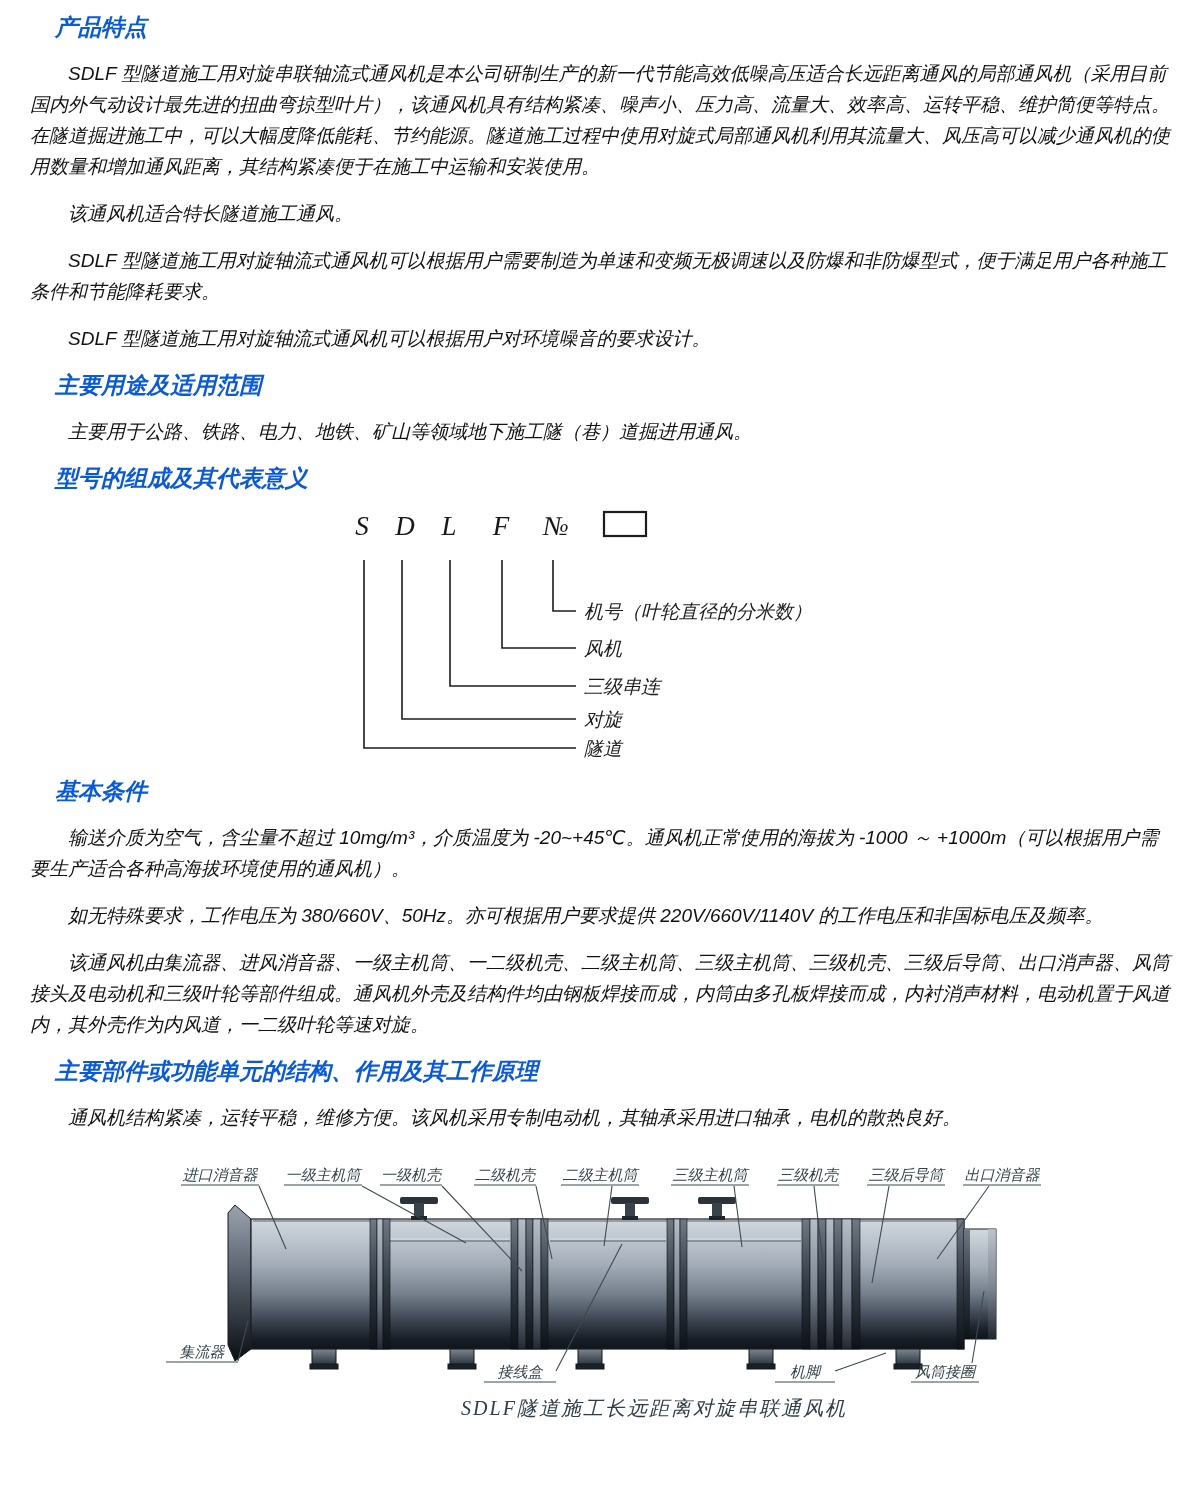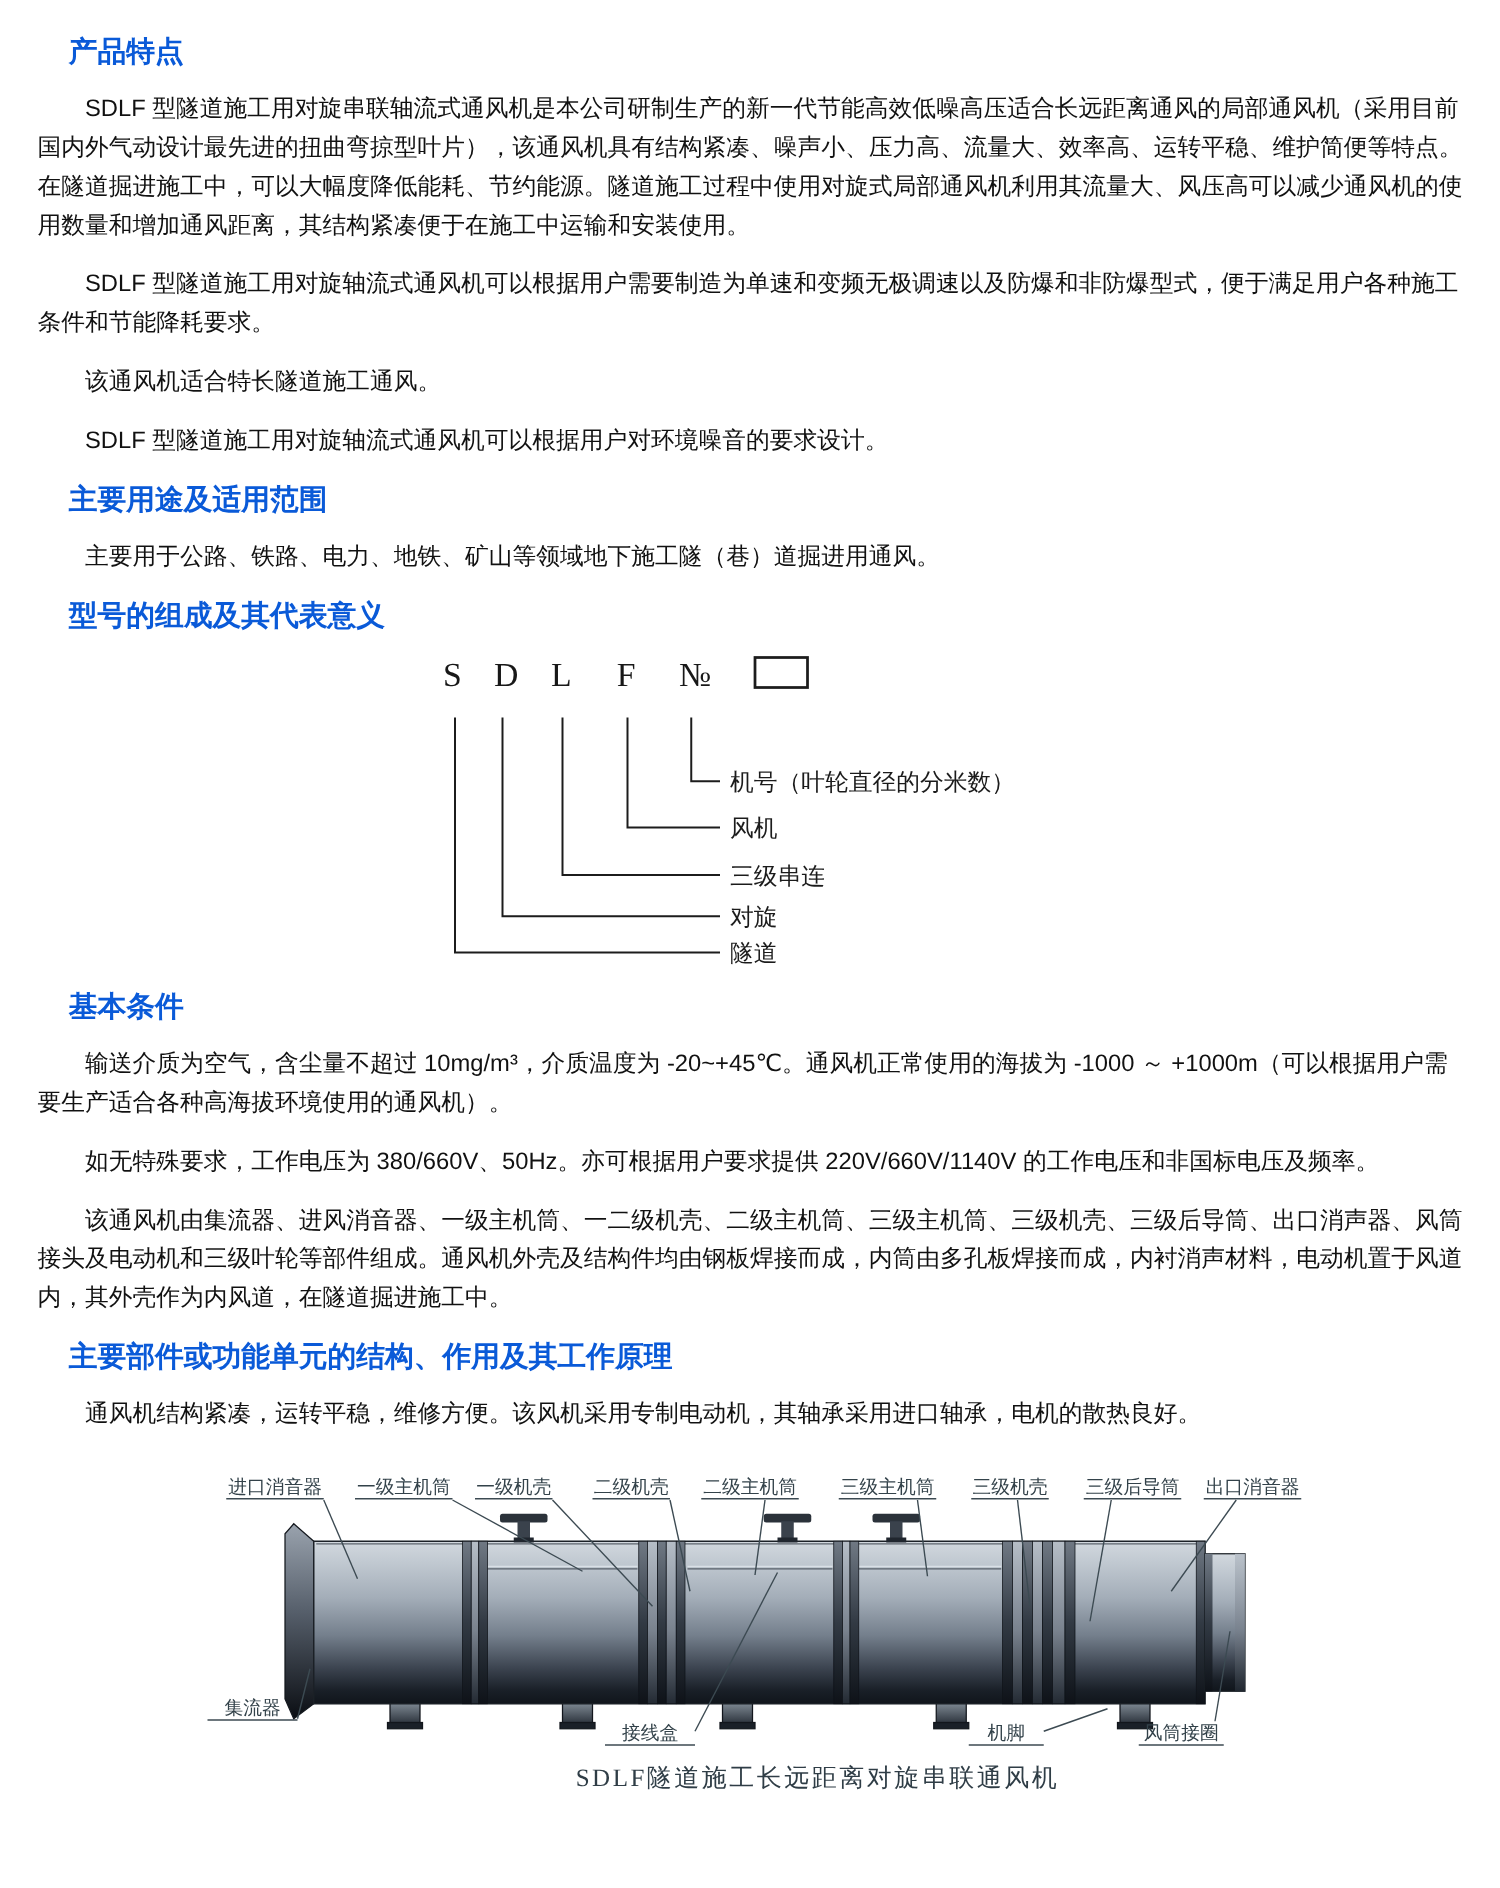--- a/index.html
+++ b/index.html
@@ -3,43 +3,43 @@
 <meta charset="utf-8">
 <style>
   html,body{margin:0;padding:0;background:#ffffff;}
   body{
     width:1200px;
     font-family:"Liberation Sans","DejaVu Sans",sans-serif;
     color:#111;
     font-size:19px;
     line-height:31px;
   }
-  .page{padding:20px 12px 30px 14px;}
+  .page{padding:6px 12px 30px 14px;font-style:italic;}
   h2.sec{
     font-size:23px;
     line-height:30px;
     font-weight:bold;
     color:#0a5ad8;
     margin:9px 0 6px 41px;
   }
   h2.sec.first{margin-top:6px;}
   p.body{margin:16px;text-indent:2em;}
   .diagram{display:block;margin:0;}
   .fan-wrap{margin-top:12px;}
   svg text{user-select:none;}
 </style>
 </head>
 <body>
 
 <div class="page">
 
   <h2 class="sec first">产品特点</h2>
   <p class="body">SDLF 型隧道施工用对旋串联轴流式通风机是本公司研制生产的新一代节能高效低噪高压适合长远距离通风的局部通风机（采用目前国内外气动设计最先进的扭曲弯掠型叶片），该通风机具有结构紧凑、噪声小、压力高、流量大、效率高、运转平稳、维护简便等特点。在隧道掘进施工中，可以大幅度降低能耗、节约能源。隧道施工过程中使用对旋式局部通风机利用其流量大、风压高可以减少通风机的使用数量和增加通风距离，其结构紧凑便于在施工中运输和安装使用。</p>
+  <p class="body">该通风机适合特长隧道施工通风。</p>
   <p class="body">SDLF 型隧道施工用对旋轴流式通风机可以根据用户需要制造为单速和变频无极调速以及防爆和非防爆型式，便于满足用户各种施工条件和节能降耗要求。</p>
-  <p class="body">该通风机适合特长隧道施工通风。</p>
   <p class="body">SDLF 型隧道施工用对旋轴流式通风机可以根据用户对环境噪音的要求设计。</p>
 
   <h2 class="sec">主要用途及适用范围</h2>
   <p class="body">主要用于公路、铁路、电力、地铁、矿山等领域地下施工隧（巷）道掘进用通风。</p>
 
   <h2 class="sec">型号的组成及其代表意义</h2>
 
   <svg class="diagram" width="1200" height="268" viewBox="0 0 1200 268">
     <g font-family="'Liberation Serif','DejaVu Serif',serif" font-size="27" fill="#181818">
       <text x="348" y="36" text-anchor="middle">S</text>
@@ -62,21 +62,21 @@
       <text x="570" y="194">三级串连</text>
       <text x="570" y="227">对旋</text>
       <text x="570" y="256">隧道</text>
     </g>
   </svg>
 
   <h2 class="sec">基本条件</h2>
   <p class="body">输送介质为空气，含尘量不超过 10mg/m³，介质温度为 -20~+45℃。通风机正常使用的海拔为 -1000 ～ +1000m（可以根据用户需要生产适合各种高海拔环境使用的通风机）。</p>
   <p class="body">如无特殊要求，工作电压为 380/660V、50Hz。亦可根据用户要求提供 220V/660V/1140V 的工作电压和非国标电压及频率。</p>
 
-  <p class="body">该通风机由集流器、进风消音器、一级主机筒、一二级机壳、二级主机筒、三级主机筒、三级机壳、三级后导筒、出口消声器、风筒接头及电动机和三级叶轮等部件组成。通风机外壳及结构件均由钢板焊接而成，内筒由多孔板焊接而成，内衬消声材料，电动机置于风道内，其外壳作为内风道，在隧道掘进施工中。</p>
+  <p class="body">该通风机由集流器、进风消音器、一级主机筒、一二级机壳、二级主机筒、三级主机筒、三级机壳、三级后导筒、出口消声器、风筒接头及电动机和三级叶轮等部件组成。通风机外壳及结构件均由钢板焊接而成，内筒由多孔板焊接而成，内衬消声材料，电动机置于风道内，其外壳作为内风道，一二级叶轮等速对旋。</p>
 
   <h2 class="sec">主要部件或功能单元的结构、作用及其工作原理</h2>
   <p class="body">通风机结构紧凑，运转平稳，维修方便。该风机采用专制电动机，其轴承采用进口轴承，电机的散热良好。</p>
 
   <div class="fan-wrap">
   <svg class="diagram" width="1200" height="292" viewBox="0 0 1200 292">
     <defs>
       <linearGradient id="metal" x1="0" y1="0" x2="0" y2="1">
         <stop offset="0" stop-color="#d2d8de"></stop>
         <stop offset="0.12" stop-color="#c2cad2"></stop>

